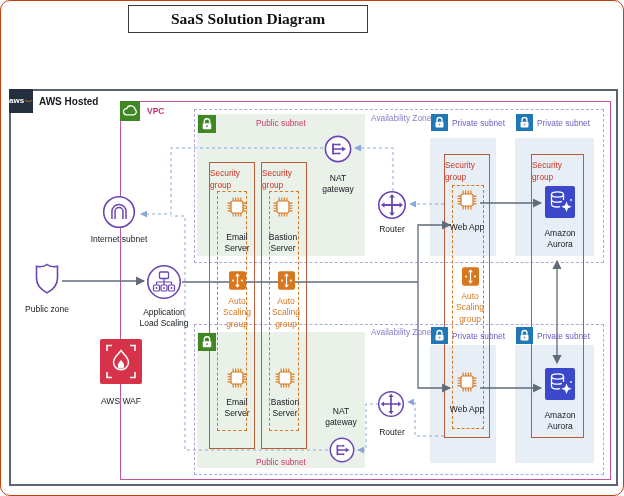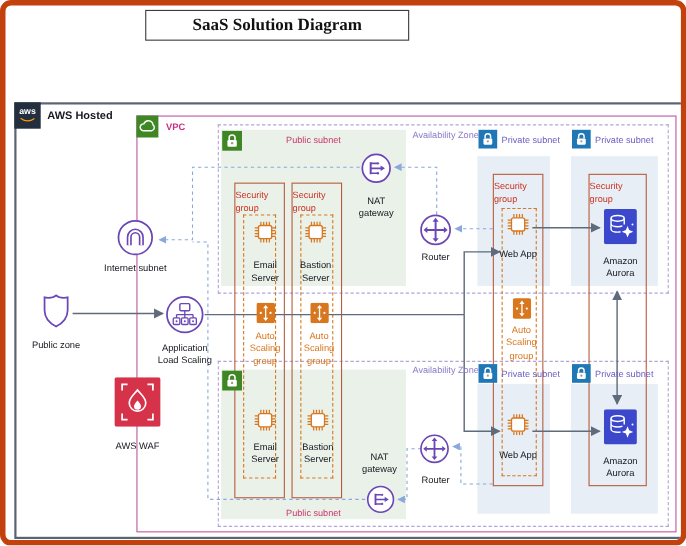--- a/index.html
+++ b/index.html
@@ -1,28 +1,28 @@
 <!DOCTYPE html>
 <html><head>
 <meta charset="utf-8">
 <style>
   html,body{margin:0;padding:0;background:#fff;font-family:"Liberation Sans",sans-serif;}
-  #stage{position:relative;width:624px;height:496px;background:#fff;border:5px solid #c2410c;border-radius:10px;overflow:hidden;box-sizing:border-box;}
+  #stage{position:relative;width:624px;height:496px;background:#fff;border:1px solid #c2410c;border-radius:10px;overflow:hidden;box-sizing:border-box;}
   .abs{position:absolute;box-sizing:border-box;}
   .lbl{position:absolute;font-size:8.5px;line-height:1.3;text-align:center;color:#17191f;white-space:nowrap;box-sizing:border-box;}
   .multi{white-space:normal;line-height:1.35;}
   .c-pub{color:#c9376d;}
   .c-priv{color:#6a5ec2;}
   .c-az{color:#8a7ac9;}
   .c-asg{color:#d9771e;}
   .c-vpc{color:#cb2e81;font-weight:700;}
   #title-box{left:127px;top:4px;width:240px;height:28px;border:1.5px solid #3a3a3a;display:flex;align-items:center;justify-content:center;}
   #title-box span{font-family:"Liberation Serif",serif;font-weight:bold;font-size:15.5px;color:#111;}
   #aws-box{left:8px;top:88px;width:609px;height:397px;border:2px solid #5a6472;}
-  #aws-badge{left:8px;top:88px;width:24px;height:24px;background:#232f3e;color:#fff;display:flex;flex-direction:column;align-items:center;justify-content:center;z-index:5;}
+  #aws-badge{left:8px;top:88px;width:24px;height:24px;background:#232f3e;color:#fff;display:flex;flex-direction:row;align-items:center;justify-content:center;z-index:5;}
   #aws-badge .awstxt{font-size:8px;font-weight:bold;line-height:1;}
   #aws-cloud-label{left:38px;top:95px;font-size:10px;font-weight:600;color:#17191f;}
   #vpc-box{left:119px;top:100px;width:491px;height:379px;border:1.5px solid #c0569f;}
   #vpc-badge{left:119px;top:100px;width:20px;height:20px;background:#3f8624;display:flex;align-items:center;justify-content:center;z-index:5;}
   #vpc-label{left:146px;top:105px;font-size:8.5px;}
   .azbox{border:1px dashed #b3a5d9;}
   .fill-pub{background:#e9f1e9;}
   .fill-priv{background:#e7eef5;}
   .lockg{background:#3f8624;z-index:6;}
   .lockb{background:#1f78b5;z-index:6;}

